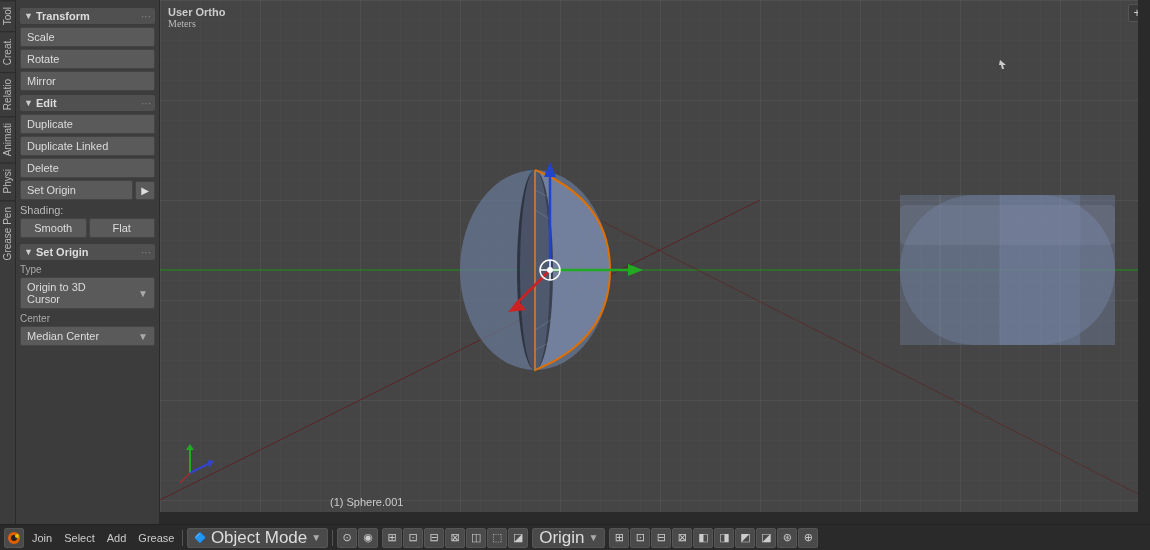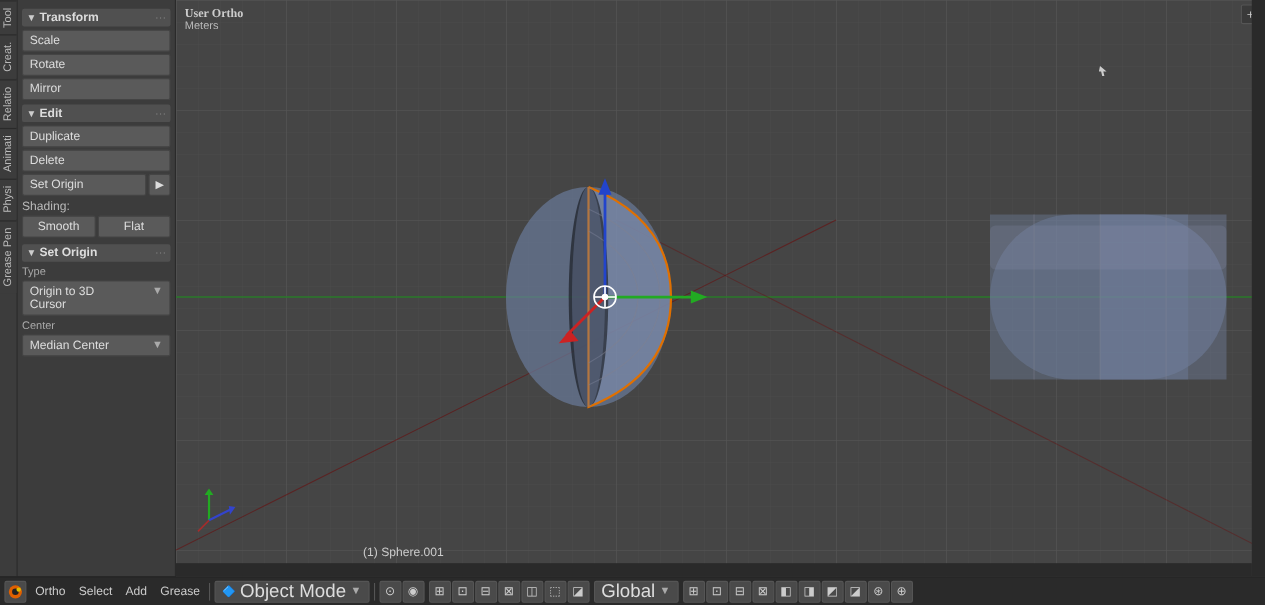--- a/index.html
+++ b/index.html
@@ -169,20 +169,21 @@
 
     .panel-label {
       font-size: 10px;
       color: #aaa;
       margin-bottom: 2px;
       margin-top: 4px;
     }
 
     .dropdown-select {
       display: flex;
+      align-items: center;
       background: #5a5a5a;
       border: 1px solid #444;
       border-radius: 2px;
       padding: 3px 6px;
       cursor: pointer;
       width: 100%;
       justify-content: space-between;
       margin-bottom: 2px;
       gap: 36px;
     }
@@ -200,22 +201,22 @@
 
     .viewport-label {
       position: absolute;
       top: 6px;
       left: 8px;
       color: #ccc;
       font-size: 11px;
       pointer-events: none;
     }
 
-    .viewport-label .view-type { font-weight: bold; font-family: Liberation Serif, serif; }
-    .viewport-label .units { font-size: 10px; color: #bbb; }
+    .viewport-label .view-type { font-weight: bold; }
+    .viewport-label .units { font-size: 10px; color: #bbb; font-family: Liberation Serif, serif; }
 
     
     .grid-canvas {
       position: absolute;
       top: 0; left: 0;
       width: 100%; height: 100%;
     }
 
     
     .status-bar {
@@ -361,20 +362,21 @@
       <button class="tool-btn">Mirror</button>
 
       <div class="section-header">
         <div style="display:flex;align-items:center;">
           <span class="triangle">▼</span>
           <span class="title">Edit</span>
         </div>
         <span class="dots">···</span>
       </div>
       <button class="tool-btn">Duplicate</button>
+      <button class="tool-btn">Duplicate Linked</button>
       <button class="tool-btn">Delete</button>
 
       <div class="set-origin-row">
         <button class="set-origin-btn">Set Origin</button>
         <button class="set-origin-arrow">▶</button>
       </div>
 
       <div class="shading-label">Shading:</div>
       <div class="tool-btn-row">
         <button class="tool-btn-half">Smooth</button>
@@ -494,21 +496,21 @@
 </div>
 
 <div class="status-bar">
   <div class="status-icon">
     <svg width="14" height="14" xmlns="http://www.w3.org/2000/svg">
       <circle cx="7" cy="7" r="6" fill="#e06000"></circle>
       <circle cx="7" cy="7" r="3" fill="#222"></circle>
       <circle cx="10" cy="5" r="2" fill="#e0c000"></circle>
     </svg>
   </div>
-  <span class="status-text">Ortho</span>
+  <span class="status-text">Join</span>
   <span class="status-text">Select</span>
   <span class="status-text">Add</span>
   <span class="status-text">Grease</span>
 
   <div class="status-divider"></div>
 
   <div class="mode-dropdown">
     <span style="font-size:10px;">🔷</span>
     <span>Object Mode</span>
     <span style="color:#aaa;font-size:10px;">▼</span>
@@ -525,21 +527,21 @@
     <div class="icon-btn">⊞</div>
     <div class="icon-btn">⊡</div>
     <div class="icon-btn">⊟</div>
     <div class="icon-btn">⊠</div>
     <div class="icon-btn">◫</div>
     <div class="icon-btn">⬚</div>
     <div class="icon-btn">◪</div>
   </div>
 
   <div class="mode-dropdown">
-    <span>Global</span>
+    <span>Origin</span>
     <span style="color:#aaa;font-size:10px;">▼</span>
   </div>
 
   <div class="icon-group">
     <div class="icon-btn">⊞</div>
     <div class="icon-btn">⊡</div>
     <div class="icon-btn">⊟</div>
     <div class="icon-btn">⊠</div>
     <div class="icon-btn">◧</div>
     <div class="icon-btn">◨</div>

